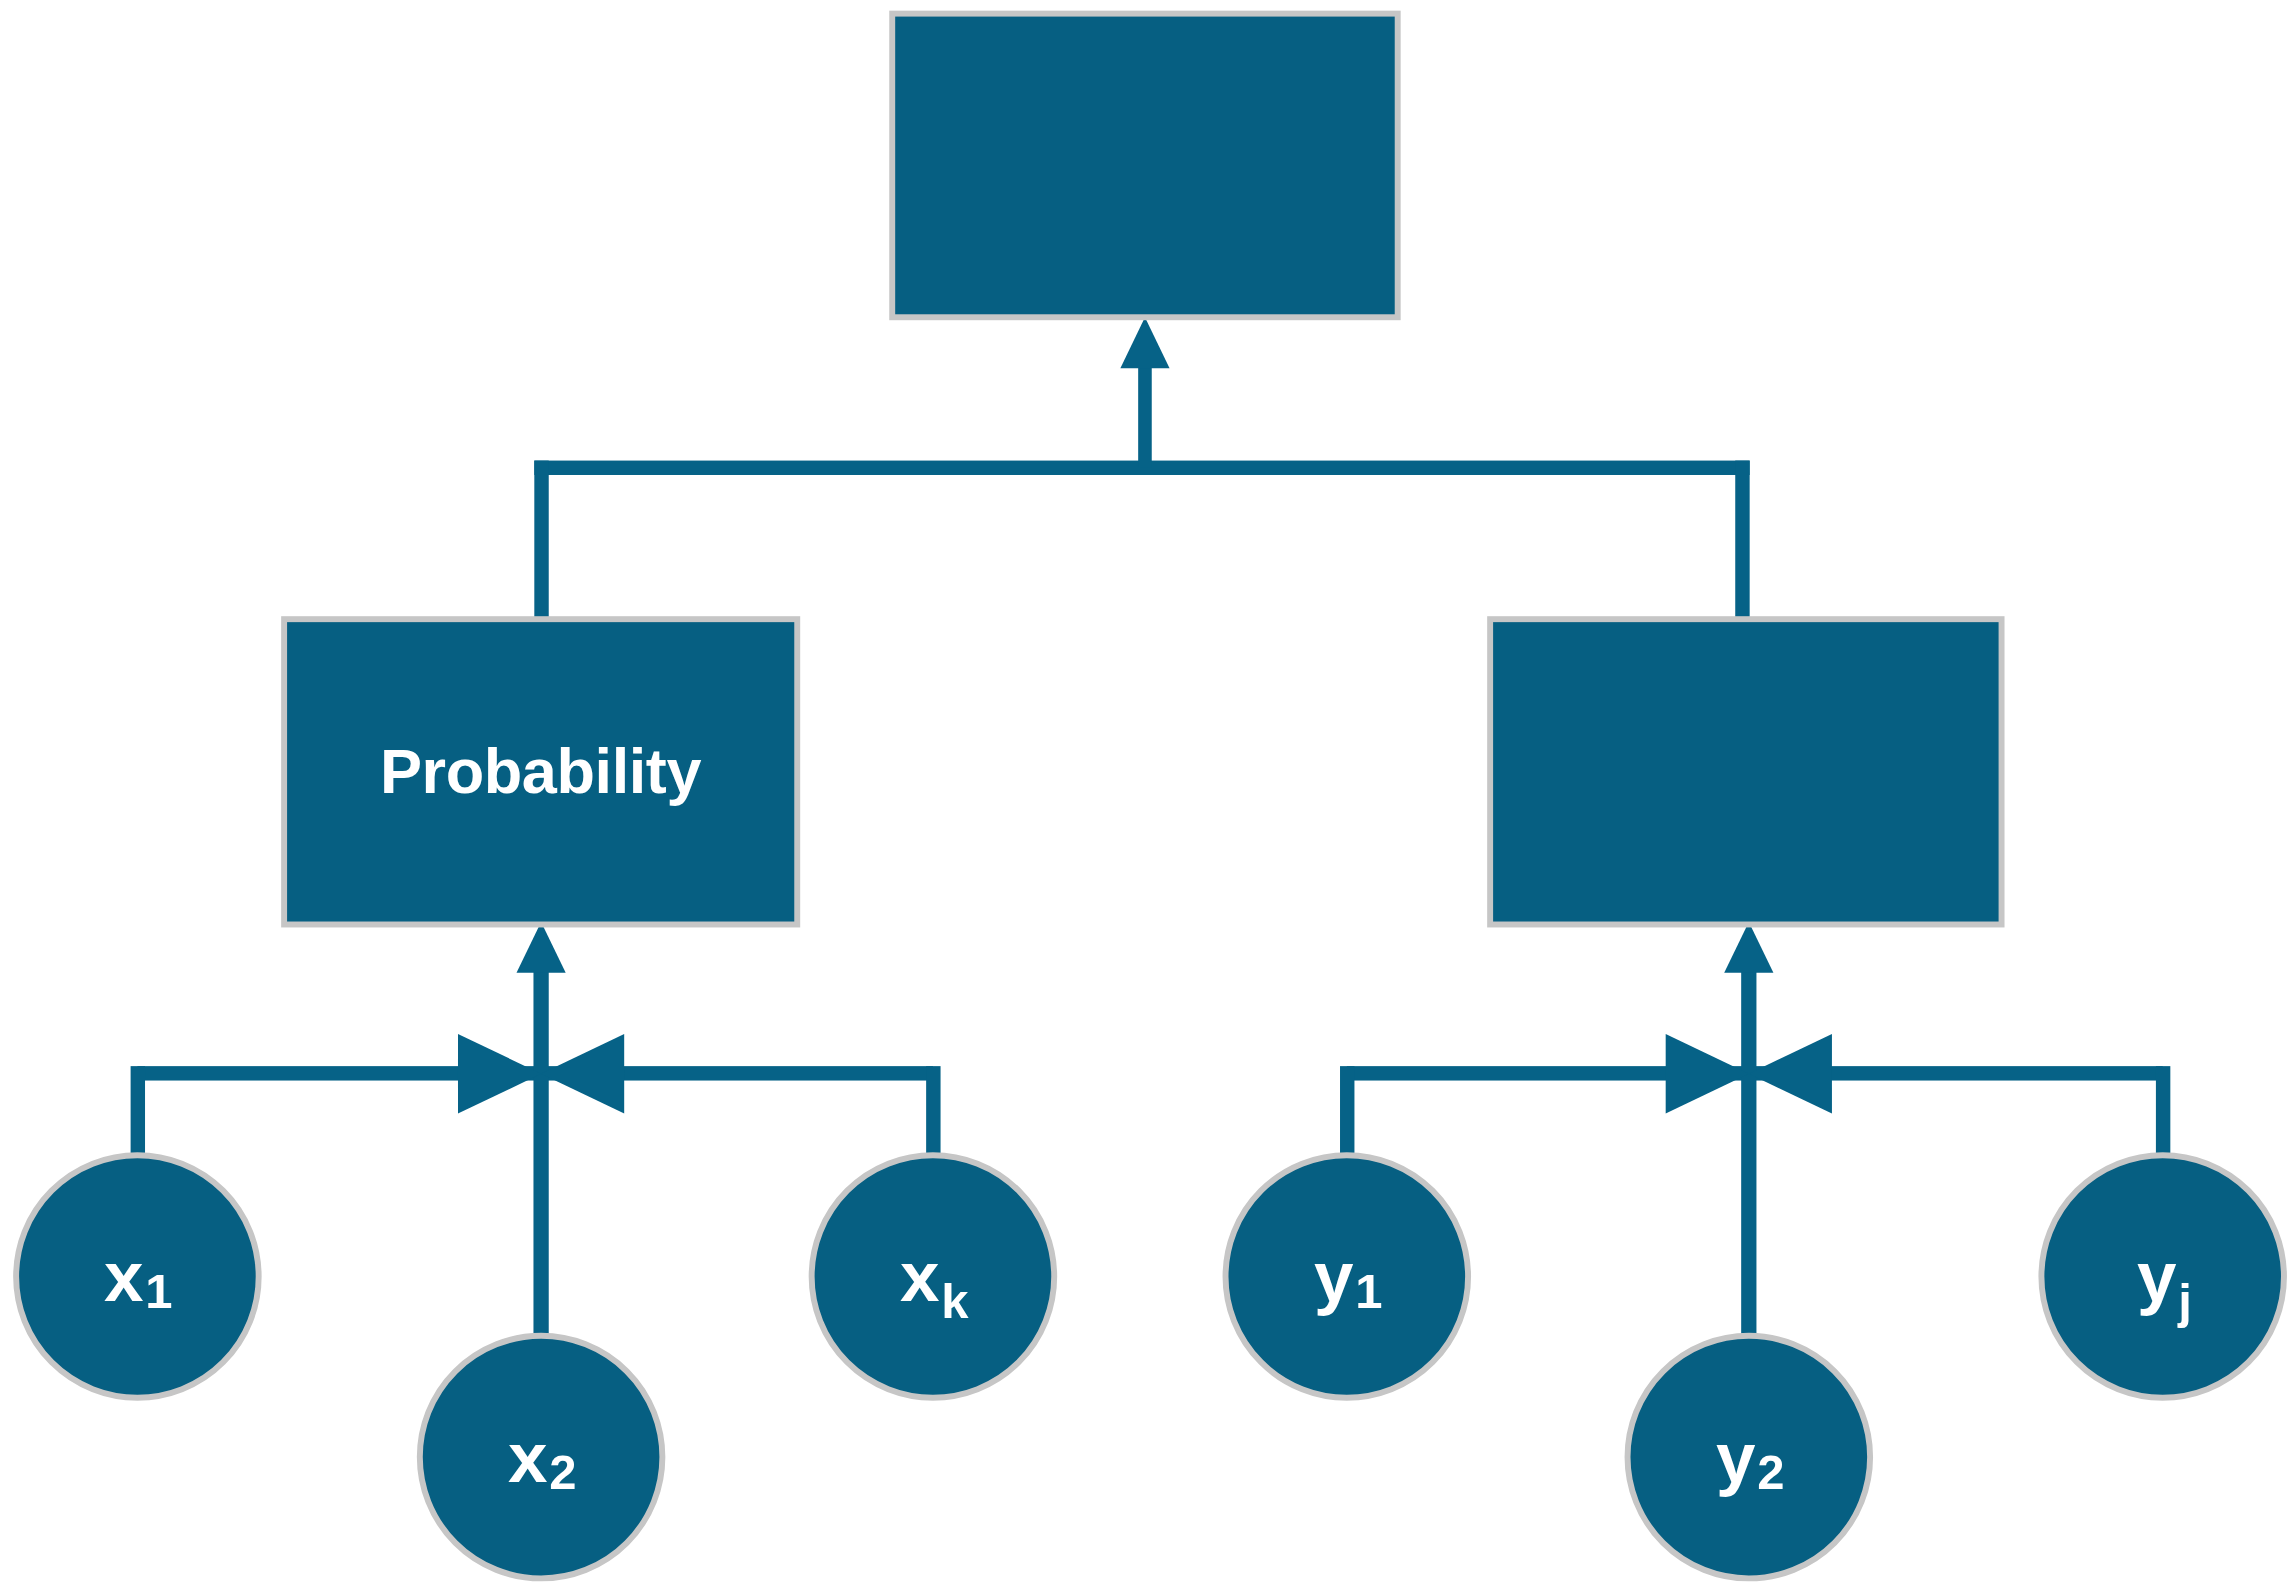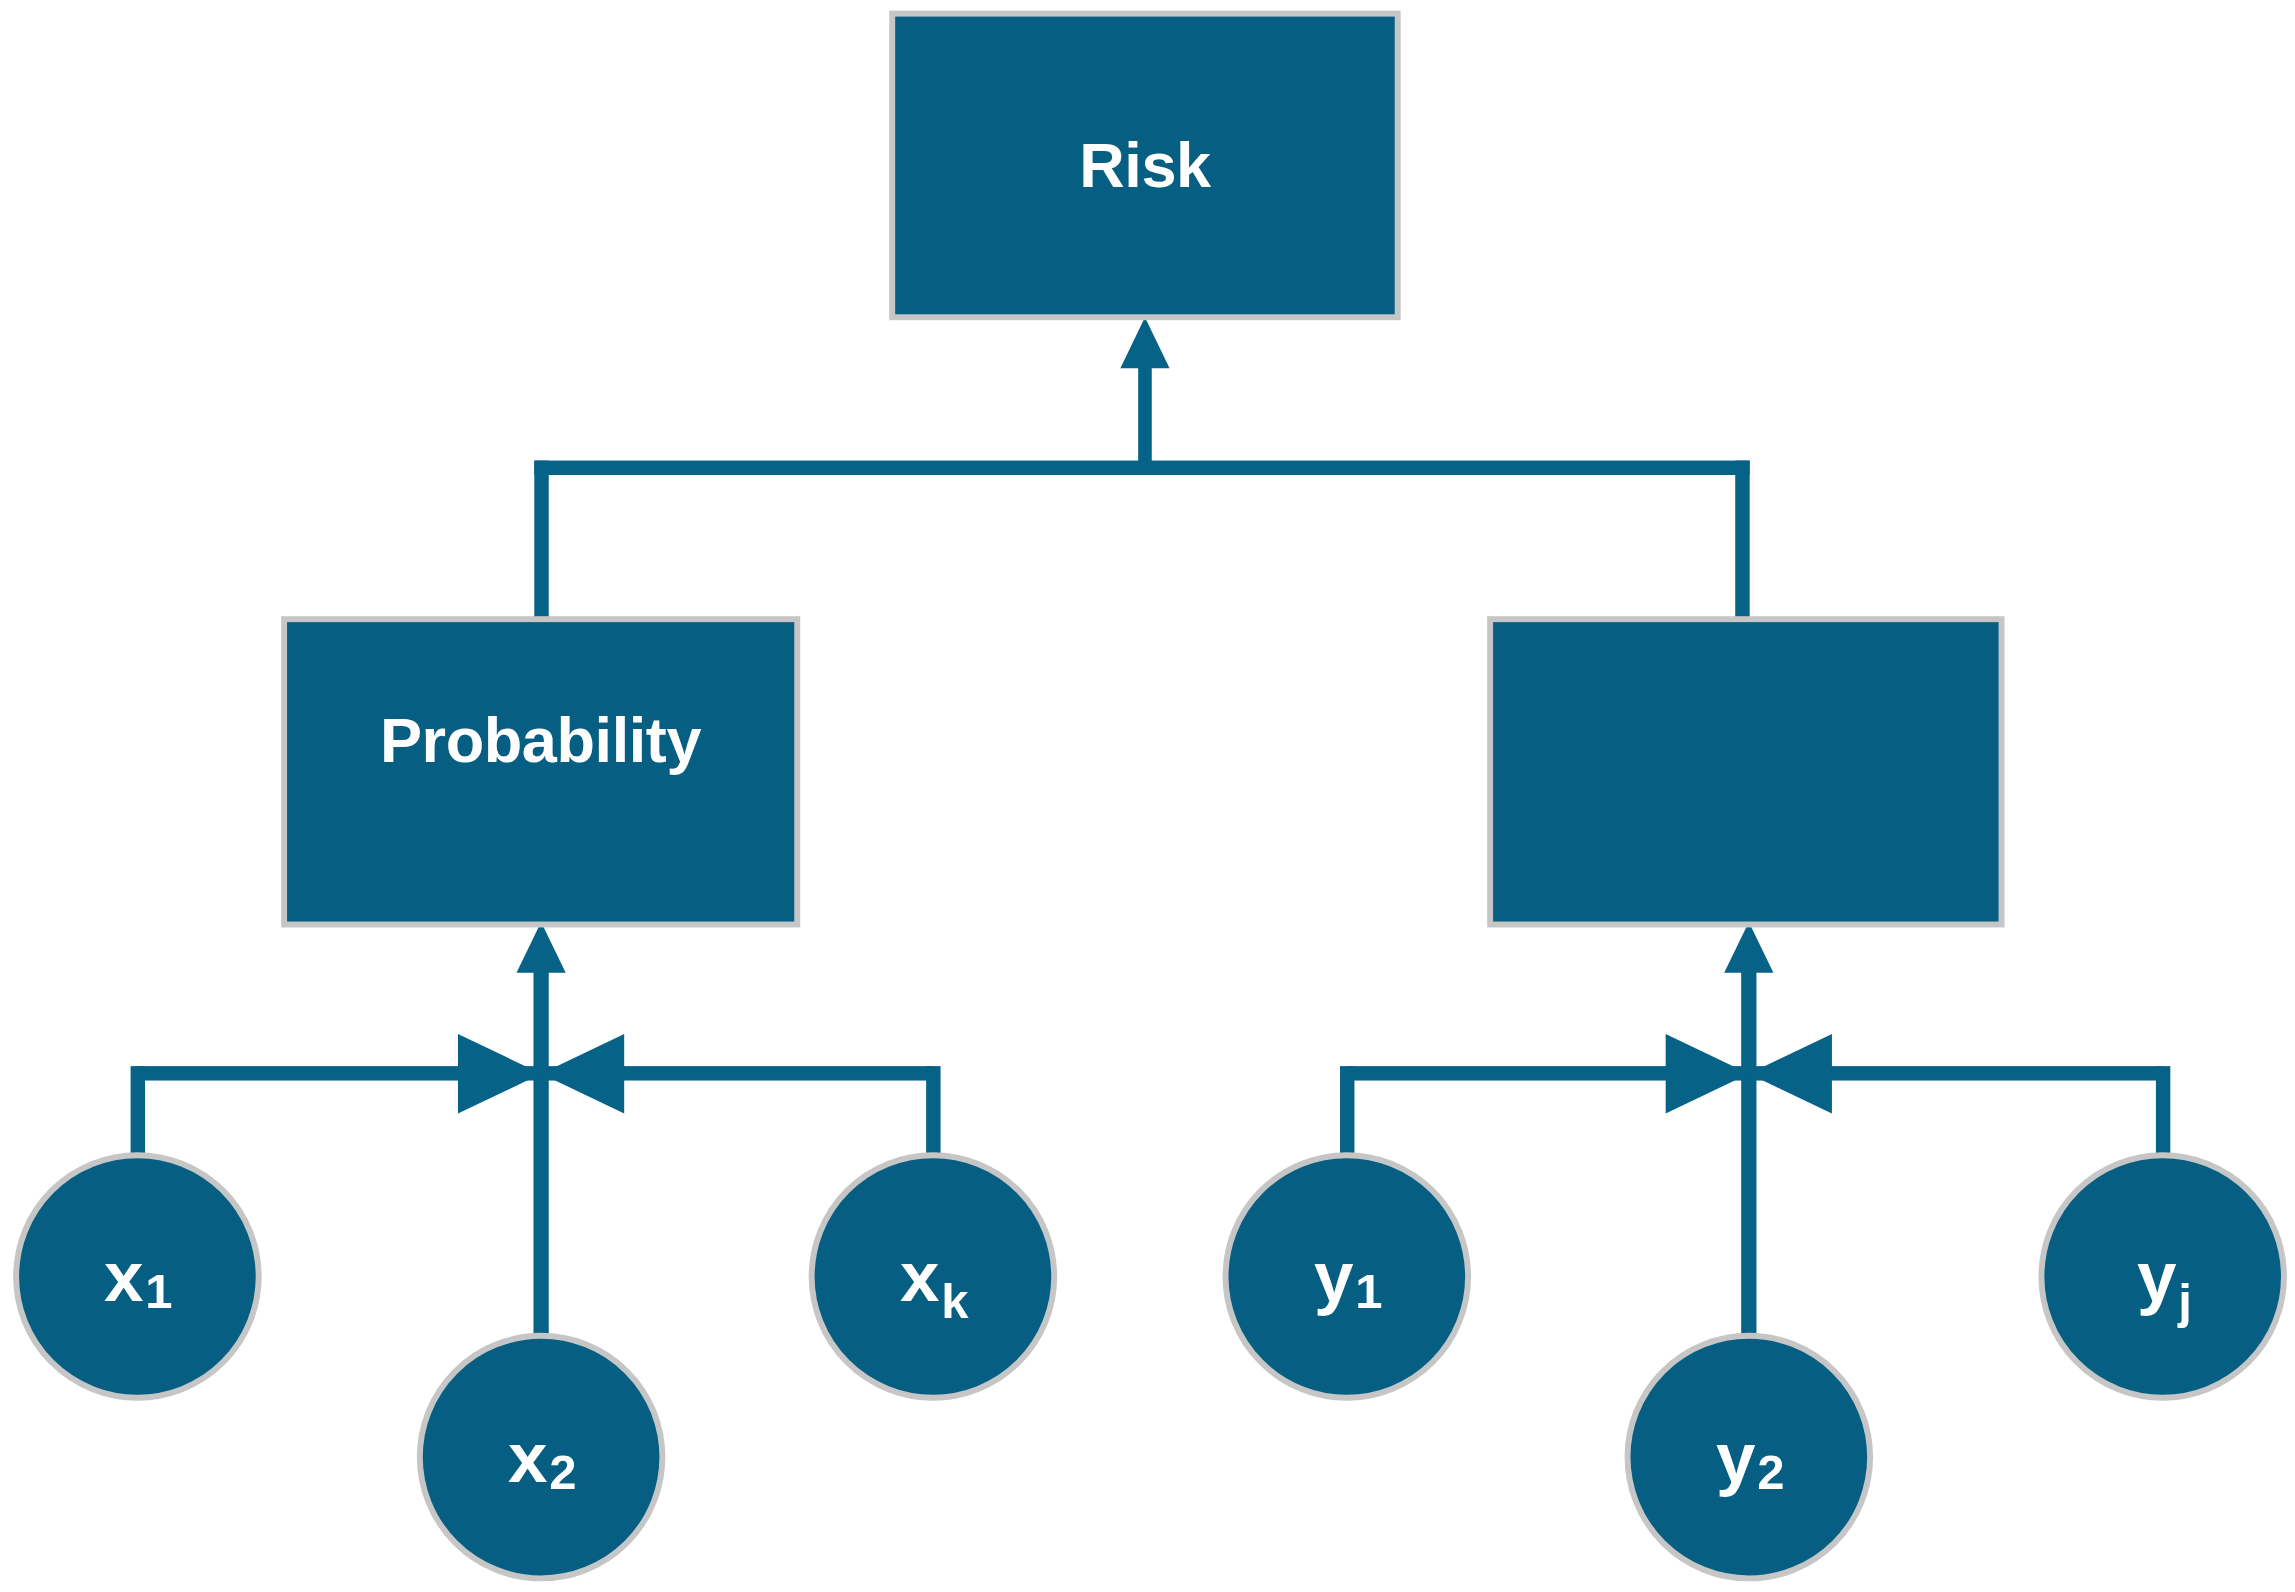--- a/index.html
+++ b/index.html
@@ -123,25 +123,22 @@
       <circle cx="162" cy="1505" r="143" fill="#065F82" stroke="#C6C6C6" stroke-width="7"></circle>
       <circle cx="638" cy="1718" r="143" fill="#065F82" stroke="#C6C6C6" stroke-width="7"></circle>
       <circle cx="1100" cy="1505" r="143" fill="#065F82" stroke="#C6C6C6" stroke-width="7"></circle>
 
       <circle cx="1588" cy="1505" r="143" fill="#065F82" stroke="#C6C6C6" stroke-width="7"></circle>
       <circle cx="2062" cy="1718" r="143" fill="#065F82" stroke="#C6C6C6" stroke-width="7"></circle>
       <circle cx="2550" cy="1505" r="143" fill="#065F82" stroke="#C6C6C6" stroke-width="7"></circle>
     </g>
   </svg>
 
-  <div class="node-label box-label" style="left:892px; top:13.6px; width:506px; height:304px;">
-    <span>Risk</span>
-  </div>
 
-  <div class="node-label box-label" style="left:284px; top:588px; width:513px; height:305px;">
+  <div class="node-label box-label" style="left:284px; top:619px; width:513px; height:305px;">
     <span>Probability</span>
   </div>
 
 
   <div class="node-label circle-label" style="left:16px; top:1155px; width:243px; height:243px;">
     <span>x</span>
       <span class="sub">1</span>
   </div>
 
   <div class="node-label circle-label" style="left:420px; top:1336px; width:243px; height:243px;">

